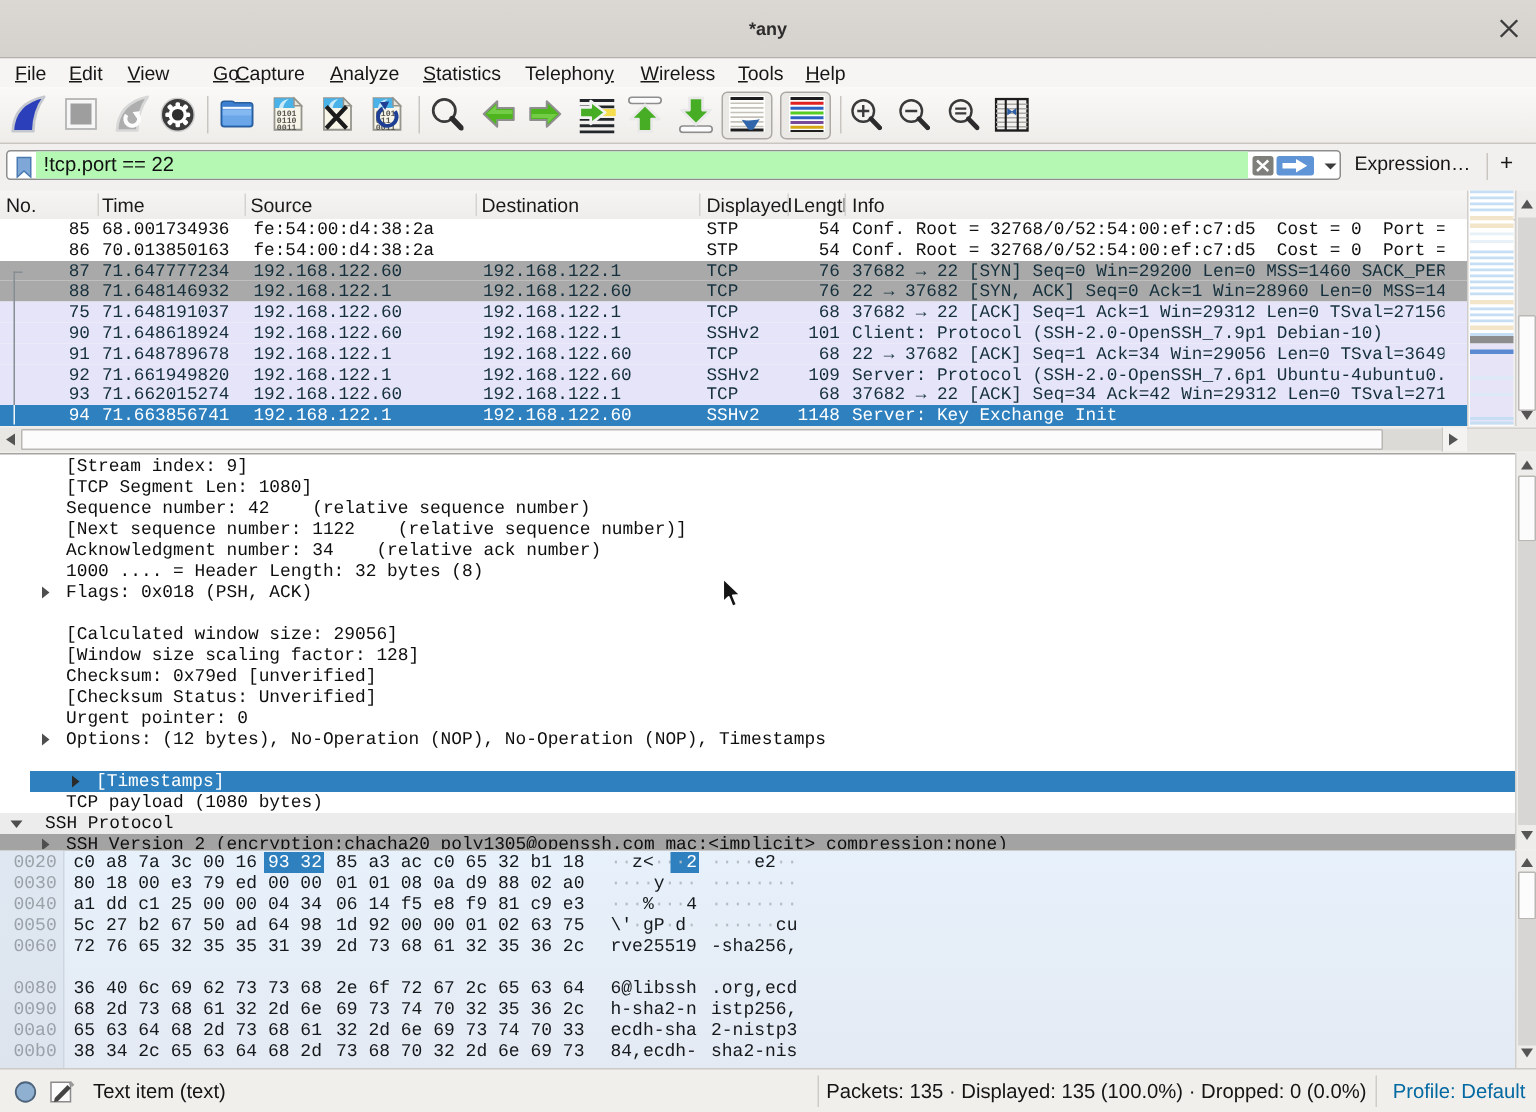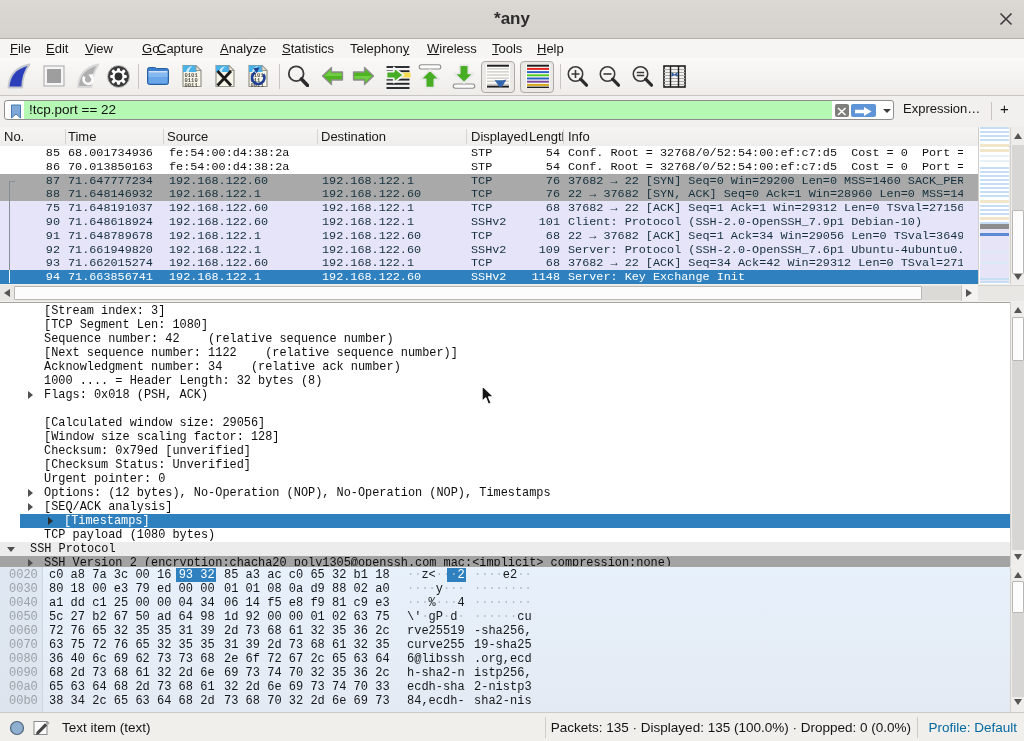--- a/index.html
+++ b/index.html
@@ -4,21 +4,21 @@
 <style>
 html,body{margin:0;padding:0;}
 body{width:1024px;height:741px;position:relative;overflow:hidden;
      font-family:"Liberation Sans",sans-serif;background:#f1efec;}
 .abs{position:absolute;}
 .mono{font-family:"Liberation Mono",monospace;}
 
 #titlebar{left:0;top:0;width:1024px;height:38px;
   background:linear-gradient(#dbd7d2,#d5d1cc);border-bottom:1px solid #b4b0ab;}
 #title{left:0;top:0;width:1024px;height:38px;line-height:38px;text-align:center;
-  font-weight:bold;font-size:17px;color:#2c2c2c;}
+  font-weight:bold;font-size:12px;color:#2c2c2c;}
 #closex{left:996px;top:9px;width:20px;height:20px;}
 
 #menubar{left:0;top:39px;width:1024px;height:19px;background:#f6f5f3;}
 .mi{position:absolute;top:0;height:19px;line-height:19px;font-size:13px;color:#161616;}
 
 #toolbar{left:0;top:58px;width:1024px;height:37px;
   background:linear-gradient(#faf9f7,#efedea);border-bottom:1px solid #c9c6c2;}
 .tsep{position:absolute;top:6px;width:1px;height:25px;background:#c9c6c2;}
 .tchk{position:absolute;top:3px;width:32px;height:30px;background:#ebe9e6;
   border:1px solid #adaaa6;border-radius:4px;}
@@ -383,53 +383,51 @@
   </div>
 <div id="pkhsb" class="abs" style="left:0;top:285px;width:978px;height:16px;background:#e9e7e4;">
     <div class="sbthumb" style="left:14px;top:1px;width:908px;height:14px;"></div>
     <div class="abs" style="left:922px;top:1px;width:39px;height:14px;background:#dcdad7;"></div>
     <div class="abs" style="left:961px;top:0px;width:16px;height:16px;background:#f4f3f1;border-left:1px solid #c9c7c4;"></div>
     <div class="arr" style="left:4px;top:3.5px;border-top:4.5px solid transparent;border-bottom:4.5px solid transparent;border-right:6px solid #555;"></div>
     <div class="arr" style="left:966px;top:3.5px;border-top:4.5px solid transparent;border-bottom:4.5px solid transparent;border-left:6px solid #555;"></div>
   </div>
 <div class="abs" style="left:978px;top:285px;width:46px;height:16px;background:#e9e7e4;border-top:1px solid #d4d2cf;box-sizing:border-box;"></div>
 <div id="details" class="abs">
-    <div class="drow mono" style="top:1px;"><span style="position:absolute;left:44px;">[Stream index: 3]</span></div>
+    <div class="drow mono" style="top:1px;"><span style="position:absolute;left:44px;">[Stream index: 9]</span></div>
 <div class="drow mono" style="top:15px;"><span style="position:absolute;left:44px;">[TCP Segment Len: 1080]</span></div>
 <div class="drow mono" style="top:29px;"><span style="position:absolute;left:44px;">Sequence number: 42    (relative sequence number)</span></div>
 <div class="drow mono" style="top:43px;"><span style="position:absolute;left:44px;">[Next sequence number: 1122    (relative sequence number)]</span></div>
 <div class="drow mono" style="top:57px;"><span style="position:absolute;left:44px;">Acknowledgment number: 34    (relative ack number)</span></div>
 <div class="drow mono" style="top:71px;"><span style="position:absolute;left:44px;">1000 .... = Header Length: 32 bytes (8)</span></div>
 <div class="drow mono" style="top:85px;"><span class="tri-r" style="left:28px;top:3px;border-left-color:#4e4e4e;"></span><span style="position:absolute;left:44px;">Flags: 0x018 (PSH, ACK)</span></div>
 <div class="drow mono" style="top:113px;"><span style="position:absolute;left:44px;">[Calculated window size: 29056]</span></div>
 <div class="drow mono" style="top:127px;"><span style="position:absolute;left:44px;">[Window size scaling factor: 128]</span></div>
 <div class="drow mono" style="top:141px;"><span style="position:absolute;left:44px;">Checksum: 0x79ed [unverified]</span></div>
 <div class="drow mono" style="top:155px;"><span style="position:absolute;left:44px;">[Checksum Status: Unverified]</span></div>
 <div class="drow mono" style="top:169px;"><span style="position:absolute;left:44px;">Urgent pointer: 0</span></div>
 <div class="drow mono" style="top:183px;"><span class="tri-r" style="left:28px;top:3px;border-left-color:#4e4e4e;"></span><span style="position:absolute;left:44px;">Options: (12 bytes), No-Operation (NOP), No-Operation (NOP), Timestamps</span></div>
-<div class="drow mono" style="top:197px;"><span class="tri-r" style="left:28px;top:3px;border-left-color:#4e4e4e;"></span><span style="position:absolute;left:44px;">[SEQ/ACK analysis]</span></div>
 <div class="drow mono" style="top:211px;background:#2f80be;color:#fff;margin-left:20px;"><span class="tri-r" style="left:28px;top:3px;border-left-color:#2b2b2b;"></span><span style="position:absolute;left:44px;">[Timestamps]</span></div>
 <div class="drow mono" style="top:225px;"><span style="position:absolute;left:44px;">TCP payload (1080 bytes)</span></div>
 <div class="drow mono" style="top:239px;background:#ececec;"><span class="tri-d" style="left:7px;top:4.5px;border-top-color:#4e4e4e;"></span><span style="position:absolute;left:30px;">SSH Protocol</span></div>
 <div class="drow mono" style="top:253px;background:#a3a3a3;"><span class="tri-r" style="left:28px;top:3px;border-left-color:#4e4e4e;"></span><span style="position:absolute;left:44px;">SSH Version 2 (encryption:chacha20_poly1305@openssh.com mac:&lt;implicit&gt; compression:none)</span></div>
   </div>
 <div id="dvsb" class="abs vsb" style="left:1010px;top:302px;width:14px;height:264px;">
     <div class="arr" style="left:2.5px;top:5px;border-left:4.5px solid transparent;border-right:4.5px solid transparent;border-bottom:6px solid #555;"></div>
     <div class="sbthumb" style="left:1px;top:15px;width:12px;height:44px;"></div>
     <div class="sbtrack" style="left:1px;top:59px;width:12px;height:189px;"></div>
     <div class="arr" style="left:2.5px;top:252px;border-left:4.5px solid transparent;border-right:4.5px solid transparent;border-top:6px solid #555;"></div>
   </div>
 <div id="hexpane" class="abs">
     <div class="abs" style="left:0;top:0;width:42px;height:145px;background:linear-gradient(#dfe8f2,#dde4ed);border-right:1px solid #cdd7e3;"></div>
     <div class="xrow mono" style="top:1px;"><span class="xoff">0020</span><span class="xg1">c0 a8 7a 3c 00 16 <span class="hl">93 32</span></span><span class="xg2">85 a3 ac c0 65 32 b1 18</span><span class="xa1"><span class="dot">·</span><span class="dot">·</span>z&lt;<span class="dot">·</span><span class="dot">·</span><span class="hl"><span class="dot">·</span>2</span></span><span class="xa2"><span class="dot">·</span><span class="dot">·</span><span class="dot">·</span><span class="dot">·</span>e2<span class="dot">·</span><span class="dot">·</span></span></div>
 <div class="xrow mono" style="top:15px;"><span class="xoff">0030</span><span class="xg1">80 18 00 e3 79 ed 00 00</span><span class="xg2">01 01 08 0a d9 88 02 a0</span><span class="xa1"><span class="dot">·</span><span class="dot">·</span><span class="dot">·</span><span class="dot">·</span>y<span class="dot">·</span><span class="dot">·</span><span class="dot">·</span></span><span class="xa2"><span class="dot">·</span><span class="dot">·</span><span class="dot">·</span><span class="dot">·</span><span class="dot">·</span><span class="dot">·</span><span class="dot">·</span><span class="dot">·</span></span></div>
 <div class="xrow mono" style="top:29px;"><span class="xoff">0040</span><span class="xg1">a1 dd c1 25 00 00 04 34</span><span class="xg2">06 14 f5 e8 f9 81 c9 e3</span><span class="xa1"><span class="dot">·</span><span class="dot">·</span><span class="dot">·</span>%<span class="dot">·</span><span class="dot">·</span><span class="dot">·</span>4</span><span class="xa2"><span class="dot">·</span><span class="dot">·</span><span class="dot">·</span><span class="dot">·</span><span class="dot">·</span><span class="dot">·</span><span class="dot">·</span><span class="dot">·</span></span></div>
 <div class="xrow mono" style="top:43px;"><span class="xoff">0050</span><span class="xg1">5c 27 b2 67 50 ad 64 98</span><span class="xg2">1d 92 00 00 01 02 63 75</span><span class="xa1">\'<span class="dot">·</span>gP<span class="dot">·</span>d<span class="dot">·</span></span><span class="xa2"><span class="dot">·</span><span class="dot">·</span><span class="dot">·</span><span class="dot">·</span><span class="dot">·</span><span class="dot">·</span>cu</span></div>
 <div class="xrow mono" style="top:57px;"><span class="xoff">0060</span><span class="xg1">72 76 65 32 35 35 31 39</span><span class="xg2">2d 73 68 61 32 35 36 2c</span><span class="xa1">rve25519</span><span class="xa2">-sha256,</span></div>
-<div class="xrow mono" style="top:71px;"><span class="xoff">0070</span><span class="xg1">63 75 72 76 65 32 35 35</span><span class="xg2">31 39 2d 73 68 61 32 35</span><span class="xa1">curve255</span><span class="xa2">19-sha25</span></div>
 <div class="xrow mono" style="top:85px;"><span class="xoff">0080</span><span class="xg1">36 40 6c 69 62 73 73 68</span><span class="xg2">2e 6f 72 67 2c 65 63 64</span><span class="xa1">6@libssh</span><span class="xa2">.org,ecd</span></div>
 <div class="xrow mono" style="top:99px;"><span class="xoff">0090</span><span class="xg1">68 2d 73 68 61 32 2d 6e</span><span class="xg2">69 73 74 70 32 35 36 2c</span><span class="xa1">h-sha2-n</span><span class="xa2">istp256,</span></div>
 <div class="xrow mono" style="top:113px;"><span class="xoff">00a0</span><span class="xg1">65 63 64 68 2d 73 68 61</span><span class="xg2">32 2d 6e 69 73 74 70 33</span><span class="xa1">ecdh-sha</span><span class="xa2">2-nistp3</span></div>
 <div class="xrow mono" style="top:127px;"><span class="xoff">00b0</span><span class="xg1">38 34 2c 65 63 64 68 2d</span><span class="xg2">73 68 70 32 2d 6e 69 73</span><span class="xa1">84,ecdh-</span><span class="xa2">sha2-nis</span></div>
   </div>
 <div id="xvsb" class="abs vsb" style="left:1010px;top:567px;width:14px;height:145px;">
     <div class="arr" style="left:2.5px;top:5px;border-left:4.5px solid transparent;border-right:4.5px solid transparent;border-bottom:6px solid #555;"></div>
     <div class="sbthumb" style="left:1px;top:14px;width:12px;height:32px;"></div>
     <div class="sbtrack" style="left:1px;top:46px;width:12px;height:84px;"></div>
     <div class="arr" style="left:2.5px;top:132px;border-left:4.5px solid transparent;border-right:4.5px solid transparent;border-top:6px solid #555;"></div>

